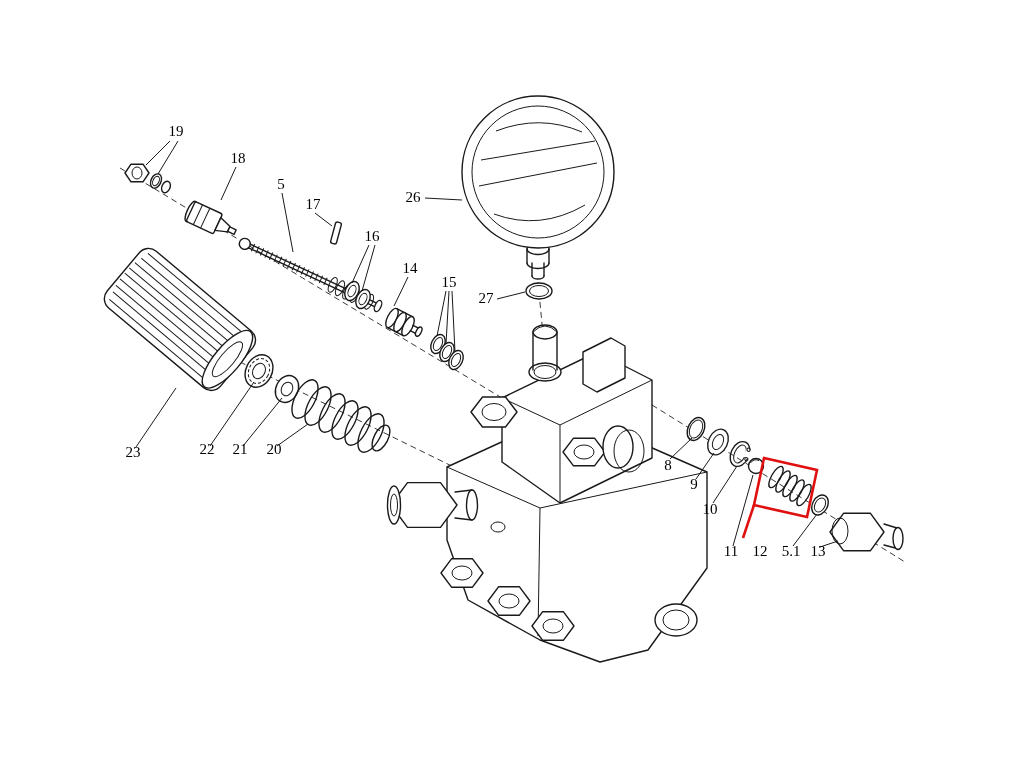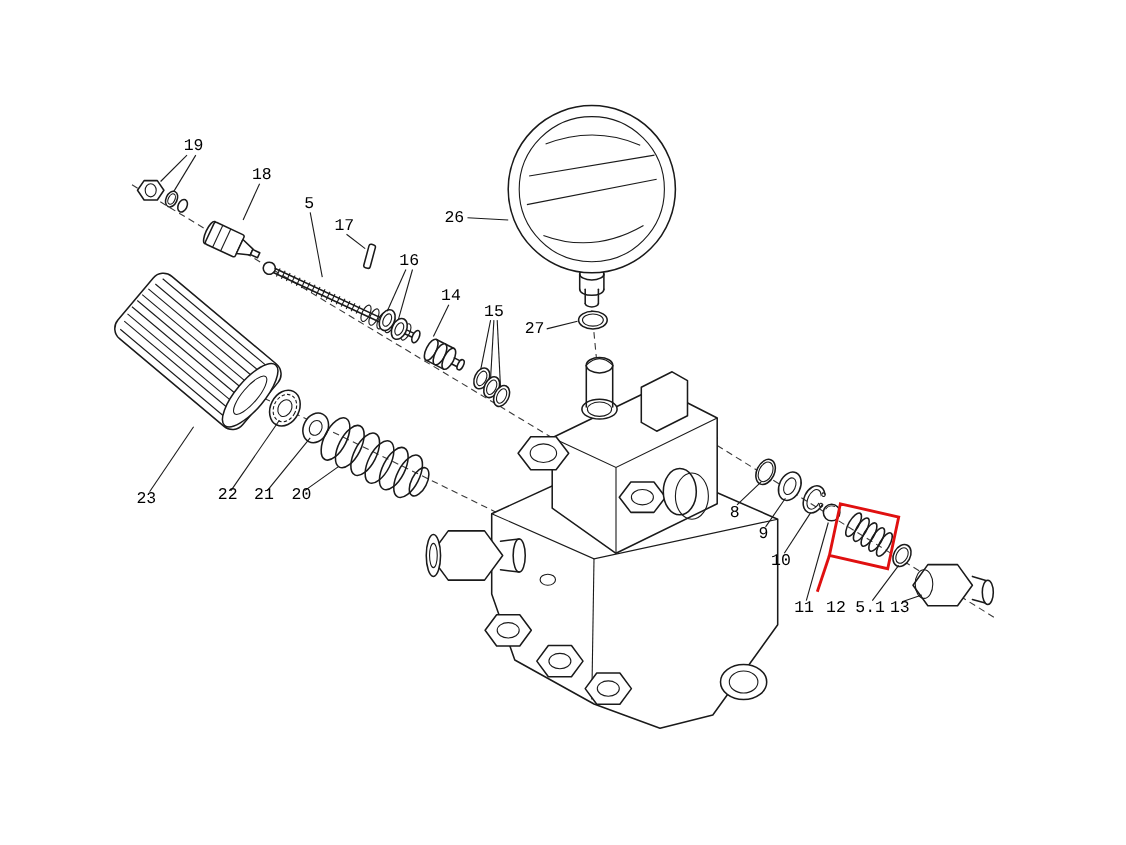--- a/index.html
+++ b/index.html
@@ -1,17 +1,17 @@
 <!DOCTYPE html>
 <html style="--line: #1a1a1a; --hl: #e01010;"><head>
 <meta charset="utf-8">
 <style>
   html,body{margin:0;padding:0;background:#fff;}
   .stage{position:relative;width:1024px;height:768px;background:#fff;overflow:hidden;
-         font-family:Liberation Mono, monospace;}
+         font-family:Liberation Serif, serif;}
   svg{display:block;}
   .ln{stroke:var(--line,#1a1a1a);stroke-width:1.4;fill:none;stroke-linecap:round;stroke-linejoin:round;}
   .lnf{stroke:var(--line,#1a1a1a);stroke-width:1.4;fill:#ffffff;stroke-linejoin:round;}
   .thin{stroke:var(--line,#1a1a1a);stroke-width:1;fill:none;}
   .dash{stroke:#3a3a3a;stroke-width:1;fill:none;stroke-dasharray:6 4;}
   .leader{stroke:var(--line,#1a1a1a);stroke-width:1;fill:none;}
   .lbl{font-size:15px;fill:#000;text-anchor:middle;}
   .hl{stroke:var(--hl,#e01010);stroke-width:2.6;fill:none;stroke-linejoin:miter;}
 </style>
 </head>

